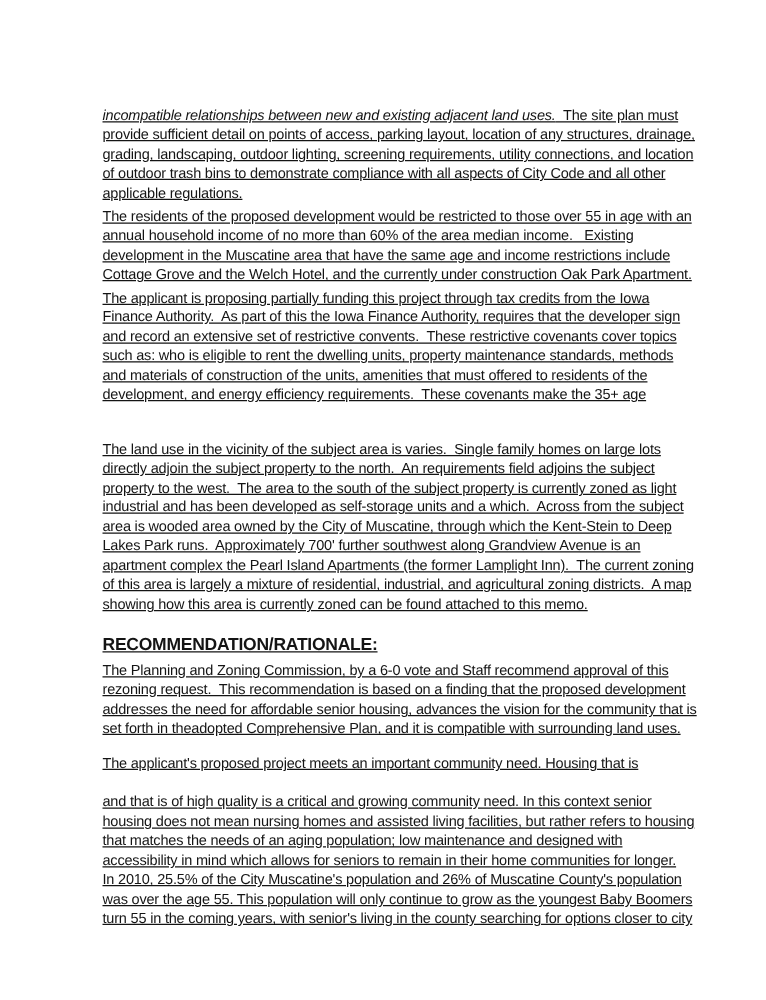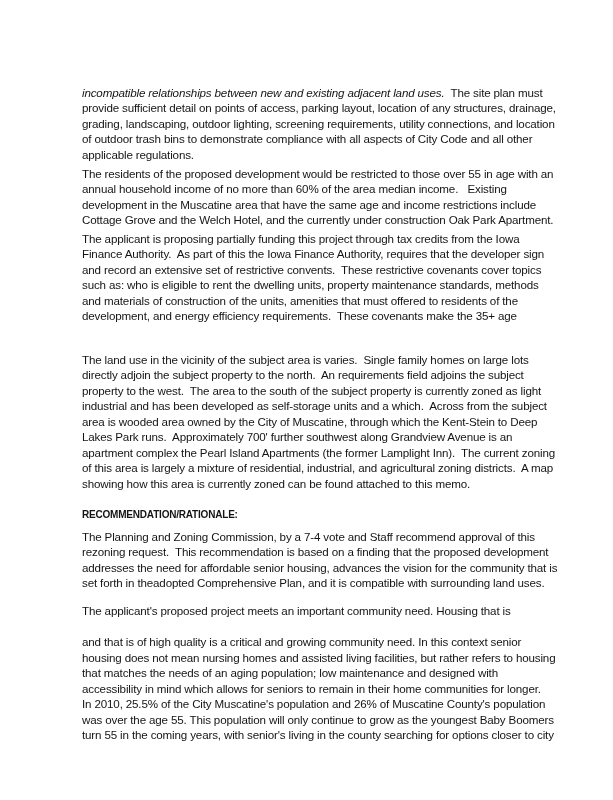--- a/index.html
+++ b/index.html
@@ -23,25 +23,26 @@
     background: #ffffff;
   }
   .line {
     position: absolute;
     left: 82px;
     white-space: nowrap;
     font-size: 11.6px;
     line-height: 14px;
     letter-spacing: -0.15px;
     color: #141414;
+    text-decoration: underline;
   }
   .italic { font-style: italic; }
   .heading {
     font-weight: bold;
-    font-size: 10px;
+    font-size: 14px;
     letter-spacing: -0.2px;
   }
 </style>
 </head>
 <body>
 
 <div class="page">
 
   <div class="line" style="top:86px"><span class="italic">incompatible relationships between new and existing adjacent land uses.</span><span style="white-space:pre">  The site plan must</span></div>
   <div class="line" style="top:101px">provide sufficient detail on points of access, parking layout, location of any structures, drainage,</div>
@@ -66,21 +67,21 @@
   <div class="line" style="top:384px; white-space:pre">property to the west.  The area to the south of the subject property is currently zoned as light</div>
   <div class="line" style="top:399px; white-space:pre">industrial and has been developed as self-storage units and a which.  Across from the subject</div>
   <div class="line" style="top:415px">area is wooded area owned by the City of Muscatine, through which the Kent-Stein to Deep</div>
   <div class="line" style="top:430px; white-space:pre">Lakes Park runs.  Approximately 700' further southwest along Grandview Avenue is an</div>
   <div class="line" style="top:446px; white-space:pre">apartment complex the Pearl Island Apartments (the former Lamplight Inn).  The current zoning</div>
   <div class="line" style="top:461px; white-space:pre">of this area is largely a mixture of residential, industrial, and agricultural zoning districts.  A map</div>
   <div class="line" style="top:477px">showing how this area is currently zoned can be found attached to this memo.</div>
 
   <div class="line heading" style="top:508px">RECOMMENDATION/RATIONALE:</div>
 
-  <div class="line" style="top:530px">The Planning and Zoning Commission, by a 7-4 vote and Staff recommend approval of this</div>
+  <div class="line" style="top:530px">The Planning and Zoning Commission, by a 6-0 vote and Staff recommend approval of this</div>
   <div class="line" style="top:545px; white-space:pre">rezoning request.  This recommendation is based on a finding that the proposed development</div>
   <div class="line" style="top:561px">addresses the need for affordable senior housing, advances the vision for the community that is</div>
   <div class="line" style="top:576px">set forth in theadopted Comprehensive Plan, and it is compatible with surrounding land uses.</div>
 
   <div class="line" style="top:604px">The applicant's proposed project meets an important community need. Housing that is</div>
   <div class="line" style="top:651px">housing does not mean nursing homes and assisted living facilities, but rather refers to housing</div>
   <div class="line" style="top:635px">and that is of high quality is a critical and growing community need. In this context senior</div>
   <div class="line" style="top:666px">that matches the needs of an aging population; low maintenance and designed with</div>
   <div class="line" style="top:682px">accessibility in mind which allows for seniors to remain in their home communities for longer.</div>
   <div class="line" style="top:697px">In 2010, 25.5% of the City Muscatine's population and 26% of Muscatine County's population</div>

